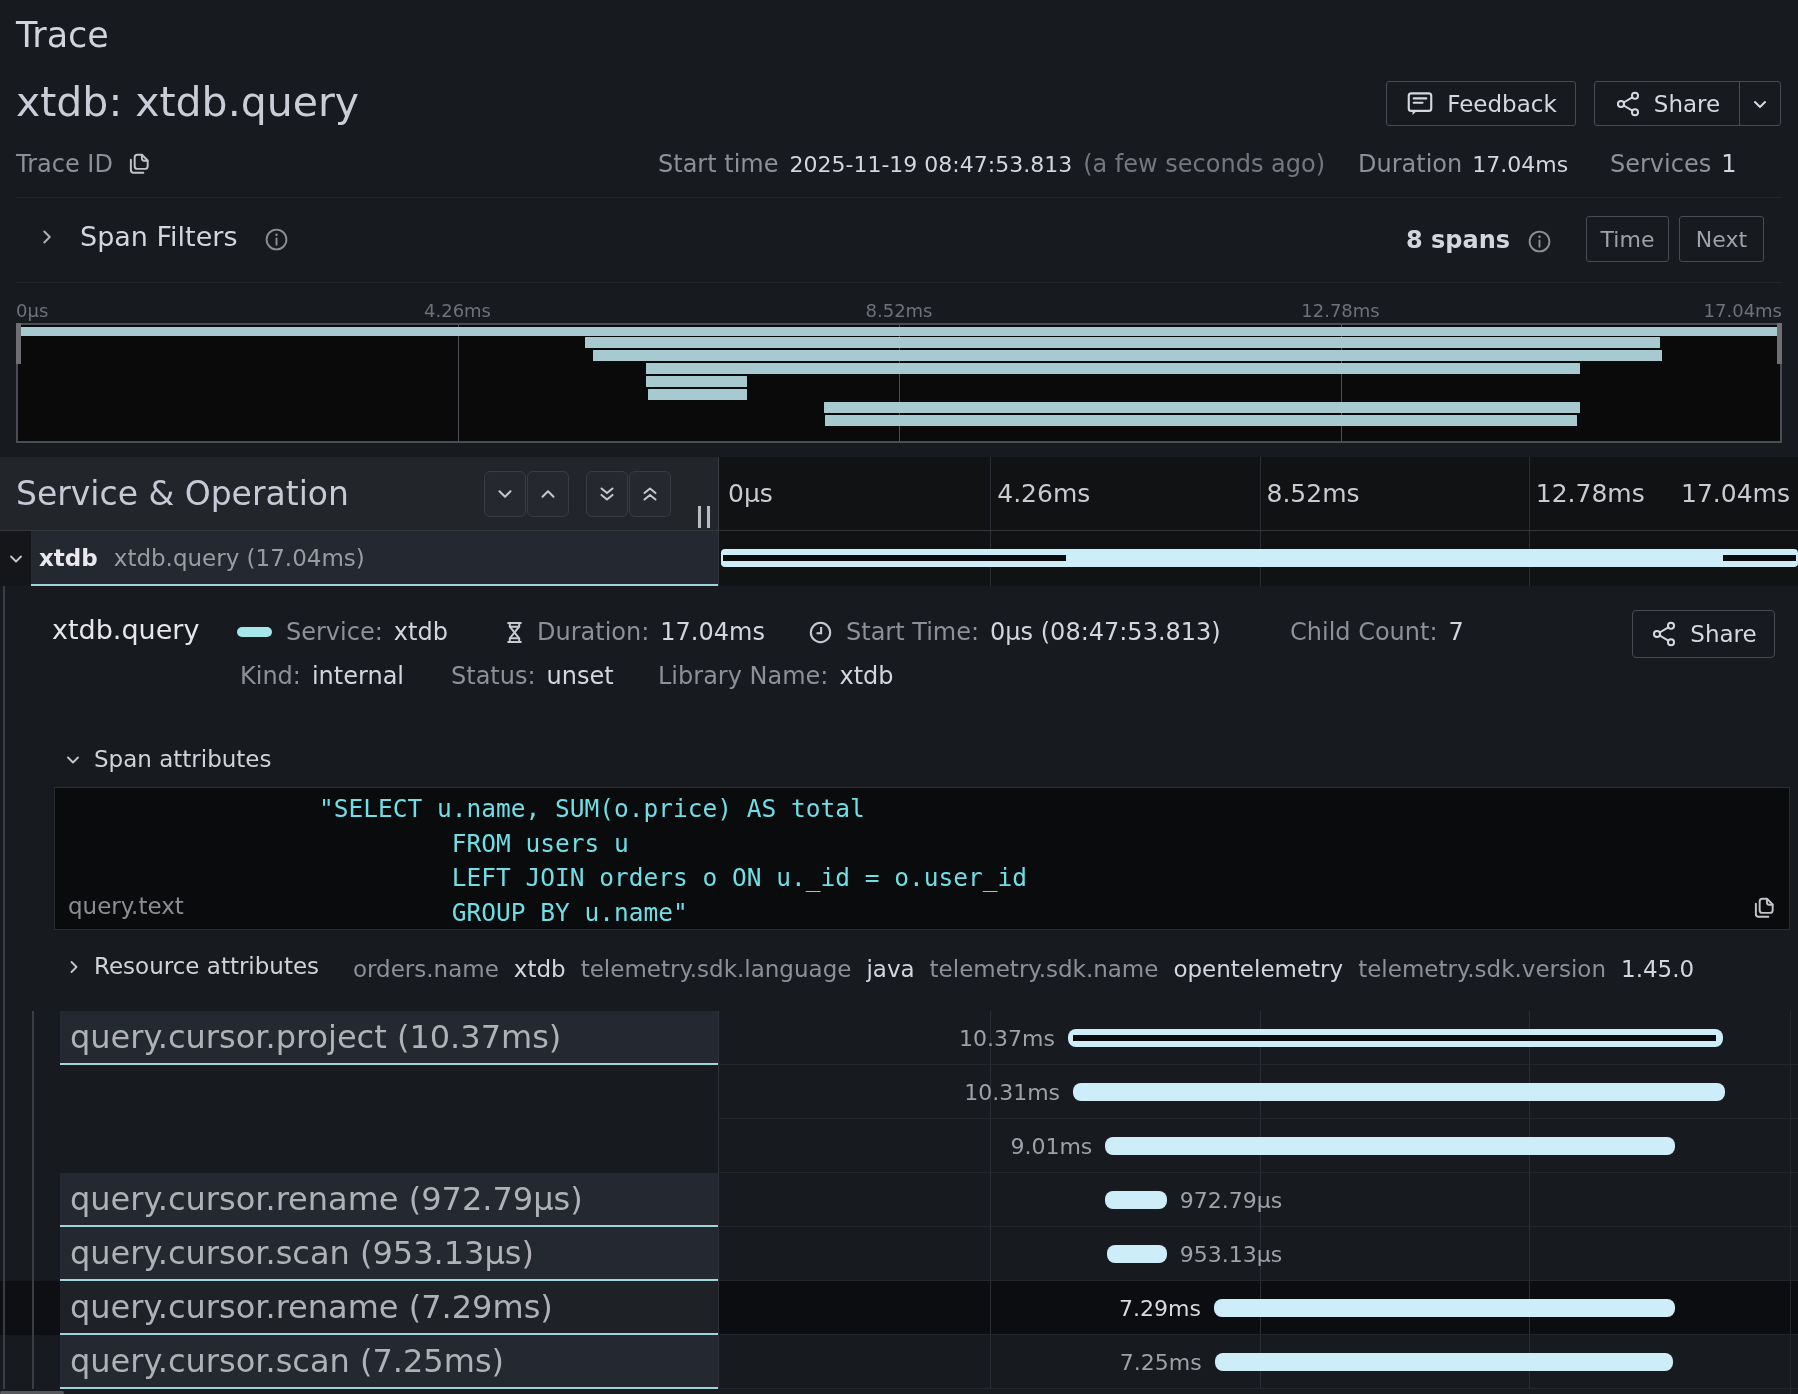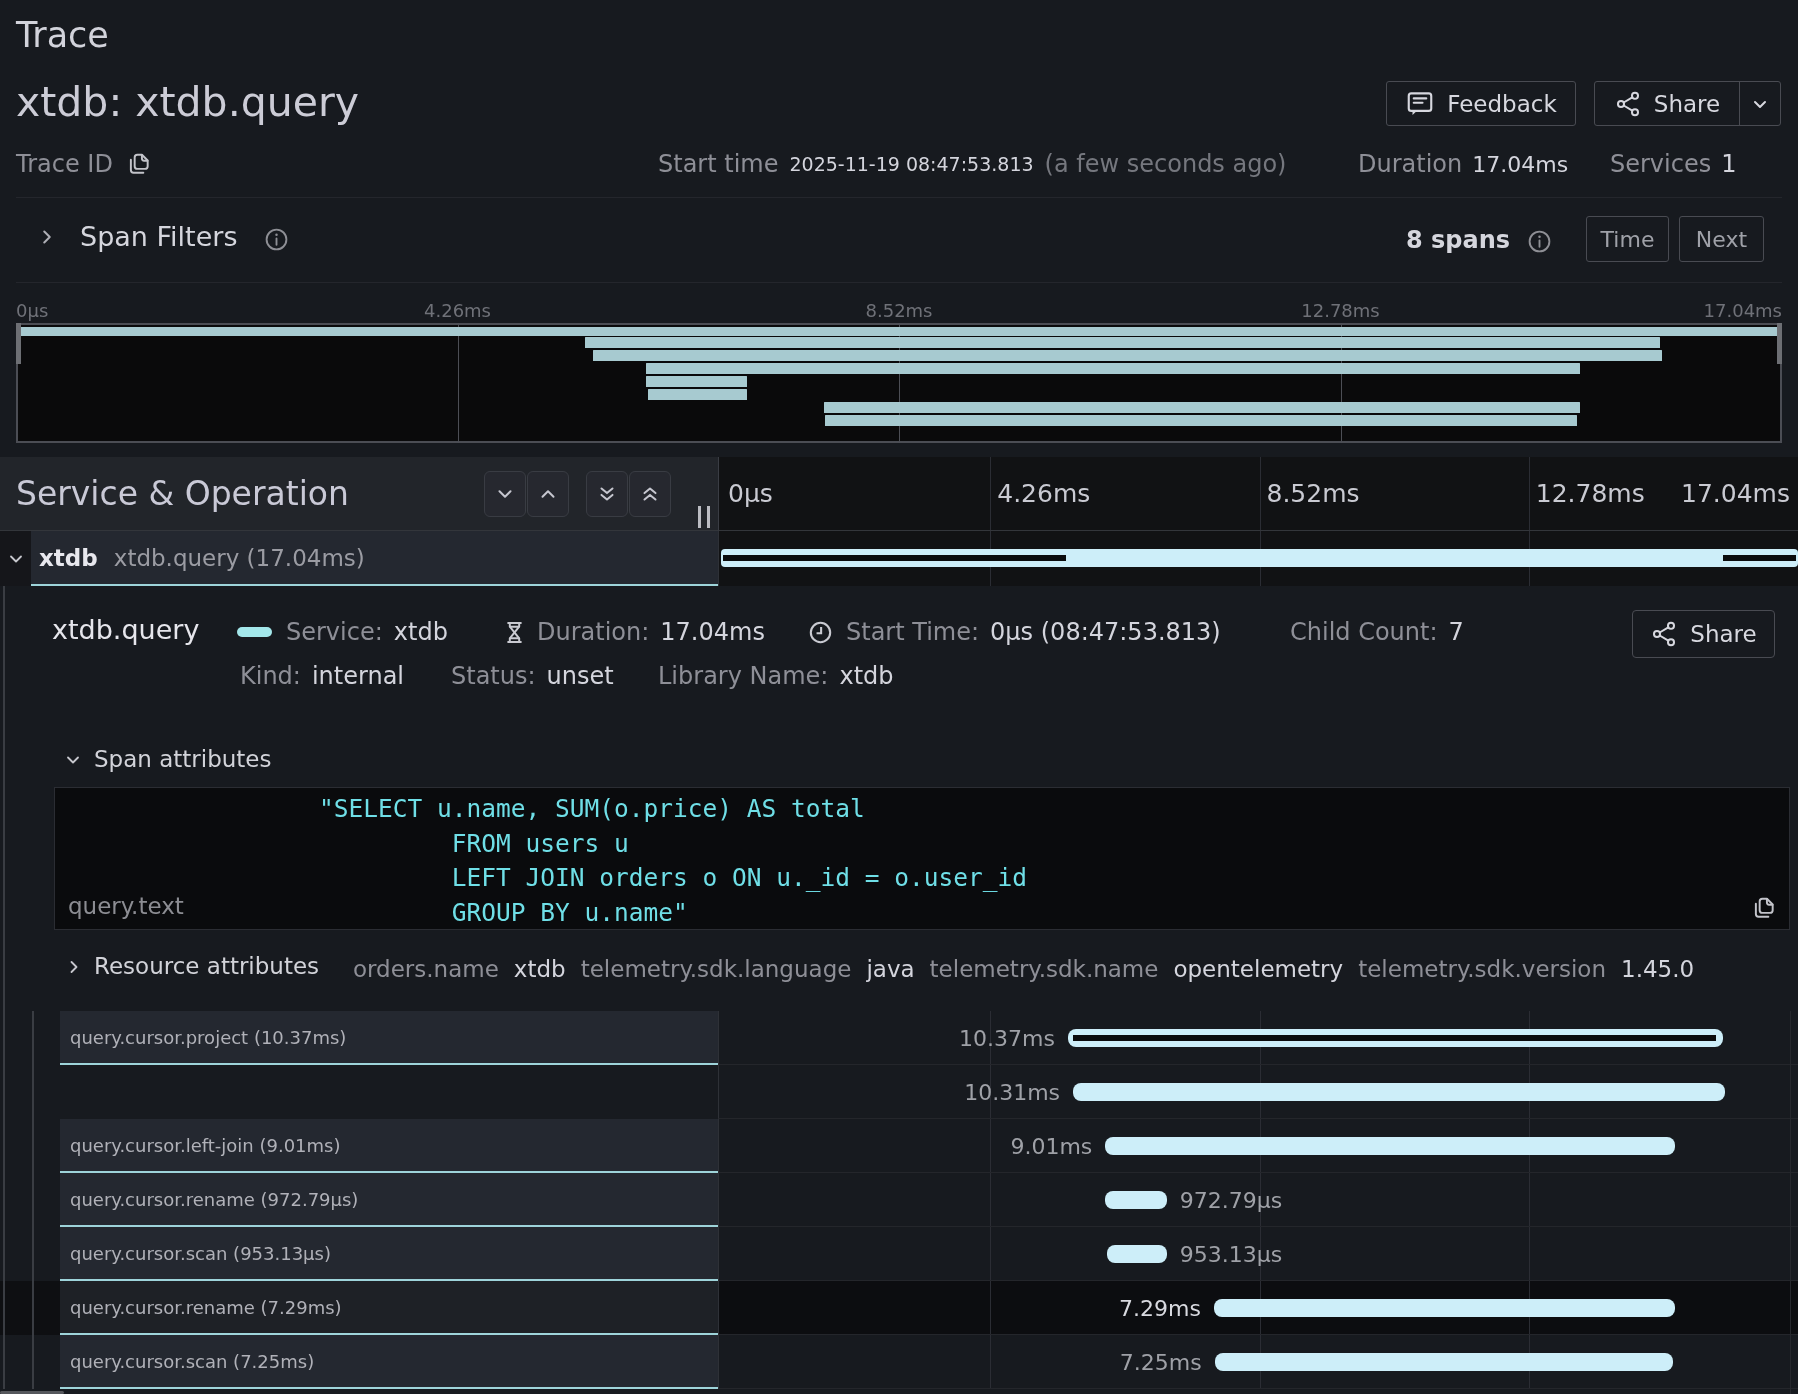--- a/index.html
+++ b/index.html
@@ -10,21 +10,21 @@
   
   .breadcrumb { position:absolute; left:16px; top:15px; font-size:35px; font-weight:400; color:#d2d3db; }
   .page-title { position:absolute; left:16px; top:78px; font-size:41px; font-weight:400; color:#ccccd6; }
   .traceid-row { position:absolute; left:16px; top:148px; height:32px; display:flex; align-items:center; font-size:24px; }
   .lbl { color:#8e8f97; }
   .val { color:#d4d5dd; }
   .dim { color:#75777e; }
   .trace-id-link { font-size:22px; color:#d8d9e0; text-decoration:underline; text-underline-offset:6px; margin-left:13px; }
   .copy-btn { margin-left:13px; width:26px; height:26px; display:inline-flex; }
   .start-cluster { position:absolute; left:658px; top:148px; height:32px; display:flex; align-items:center; font-size:24px; gap:11px; }
-  .start-cluster .val { font-size:19px; }
+  .start-cluster .val { font-size:22px; }
   .dur-cluster { position:absolute; left:1358px; top:148px; height:32px; display:flex; align-items:center; font-size:24px; gap:10px; }
   .dur-cluster .val { font-size:22px; }
   .svc-cluster { position:absolute; left:1610px; top:148px; height:32px; display:flex; align-items:center; font-size:24px; gap:10px; }
 
   .btn { display:inline-flex; align-items:center; justify-content:center; gap:12px; border:1px solid #494b52; border-radius:3px; background:transparent; color:#d7d8df; font-size:23px; font-family:inherit; }
   .feedback-btn { position:absolute; left:1386px; top:81px; width:190px; height:45px; }
   .share-split { position:absolute; left:1594px; top:81px; width:187px; height:45px; border:1px solid #494b52; border-radius:3px; display:flex; }
   .share-main { flex:0 0 145px; display:flex; align-items:center; justify-content:center; gap:12px; font-size:23px; color:#d7d8df; border-right:1px solid #494b52; }
   .share-caret { flex:1; display:flex; align-items:center; justify-content:center; }
 
@@ -85,21 +85,21 @@
   .attr-copy { position:absolute; right:12px; bottom:8px; width:26px; height:26px; }
   .res-pairs { position:absolute; left:353px; top:370px; font-size:23px; display:flex; gap:15px; align-items:center; }
 
   
   .rows { position:absolute; left:0; top:1011px; width:1798px; }
   .row { position:relative; width:1798px; height:54px; }
   .row .strip { position:absolute; left:0; top:0; width:60px; height:100%; background:#171a1f; }
   .row .g1 { position:absolute; left:3px; top:0; height:100%; width:2px; background:#3a3d43; }
   .row .g2 { position:absolute; left:32px; top:0; height:100%; width:2px; background:#3a3d43; }
   .row .name-cell { position:absolute; left:60px; top:0; width:658px; height:100%; background:#242830; border-bottom:2px solid #9ed4da; display:flex; align-items:center; }
-  .row .name-cell span { margin-left:10px; font-size:18px; color:#b0b1b8; }
+  .row .name-cell span { margin-left:10px; font-size:32px; color:#b0b1b8; }
   .row .tl-cell { position:absolute; left:718px; top:0; width:1080px; height:100%; background:#171a1f; border-bottom:1px solid #24262b; border-left:1px solid #2e3137; }
   .row.hl .strip { background:#0e0f12; }
   .row.hl .name-cell { background:#1e2126; }
   .row.hl .tl-cell { background:#0c0d10; }
   .dur-label { position:absolute; top:50%; transform:translateY(-50%); font-size:22px; color:#9fa1a7; }
   .row.hl .dur-label { color:#d9dae0; }
 
   .hscroll-thumb { position:absolute; left:0; top:1391px; width:64px; height:3px; background:#55575c; border-radius:2px; }
   .rows-gutter-line { position:absolute; left:1790px; top:1011px; height:383px; width:1px; background:#26282d; }
   svg { display:block; }
@@ -399,23 +399,20 @@
           <div class="grid" style="left: 540.5px;"></div>
           <div class="grid" style="left: 809.75px;"></div>
           <div class="bar" style="left: 354.048px; width: 651.636px; top: 18px; height: 18px; border-radius: 8px;"></div>
           <div class="dur-label" style="left: 341.048px; transform: translate(-100%, -50%);">10.31ms</div>
         </div>
       </div>
       <div class="row">
         <div class="strip"></div>
         <div class="g1"></div>
         <div class="g2"></div>
-        <div class="name-cell">
-          <span>query.cursor.left-join (9.01ms)</span>
-        </div>
         <div class="tl-cell">
           <div class="grid" style="left: 271.25px;"></div>
           <div class="grid" style="left: 540.5px;"></div>
           <div class="grid" style="left: 809.75px;"></div>
           <div class="bar" style="left: 386.282px; width: 569.47px; top: 18px; height: 18px; border-radius: 8px;"></div>
           <div class="dur-label" style="left: 373.282px; transform: translate(-100%, -50%);">9.01ms</div>
         </div>
       </div>
       <div class="row">
         <div class="strip"></div>

